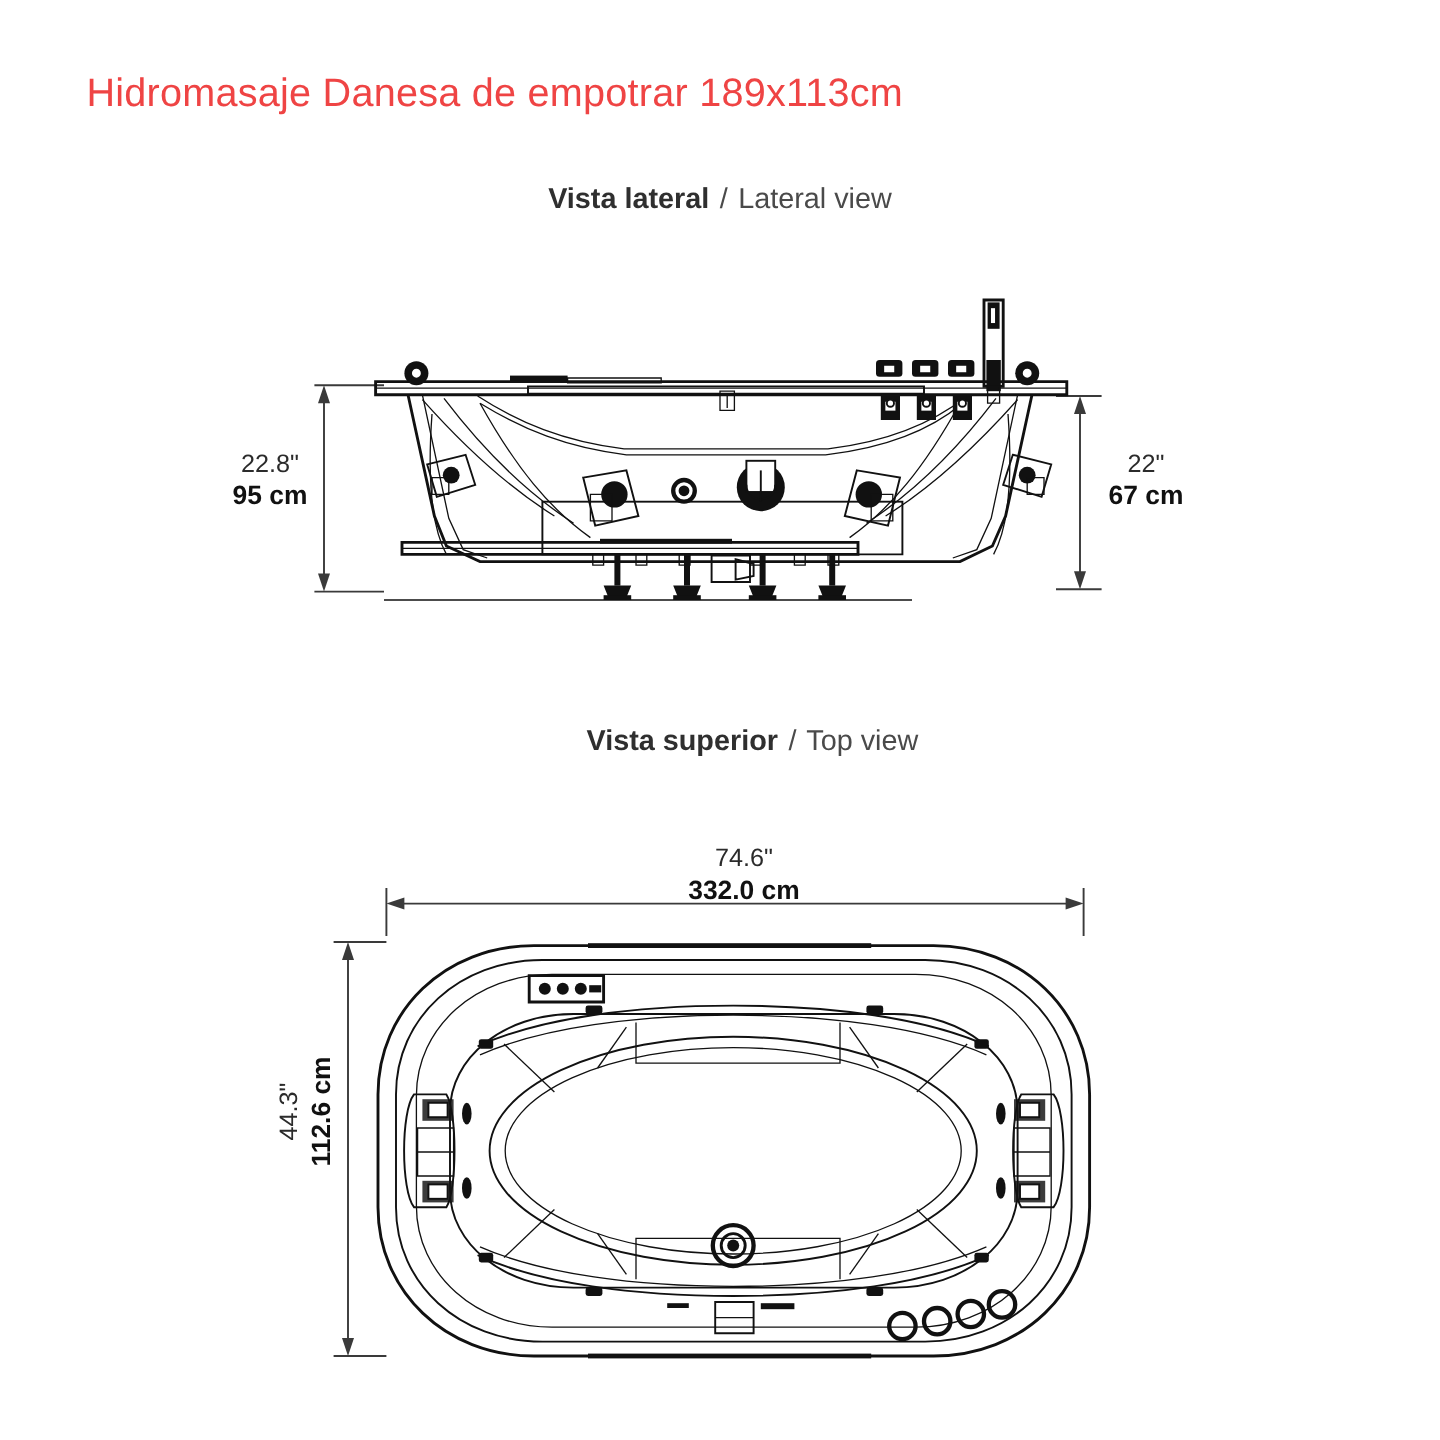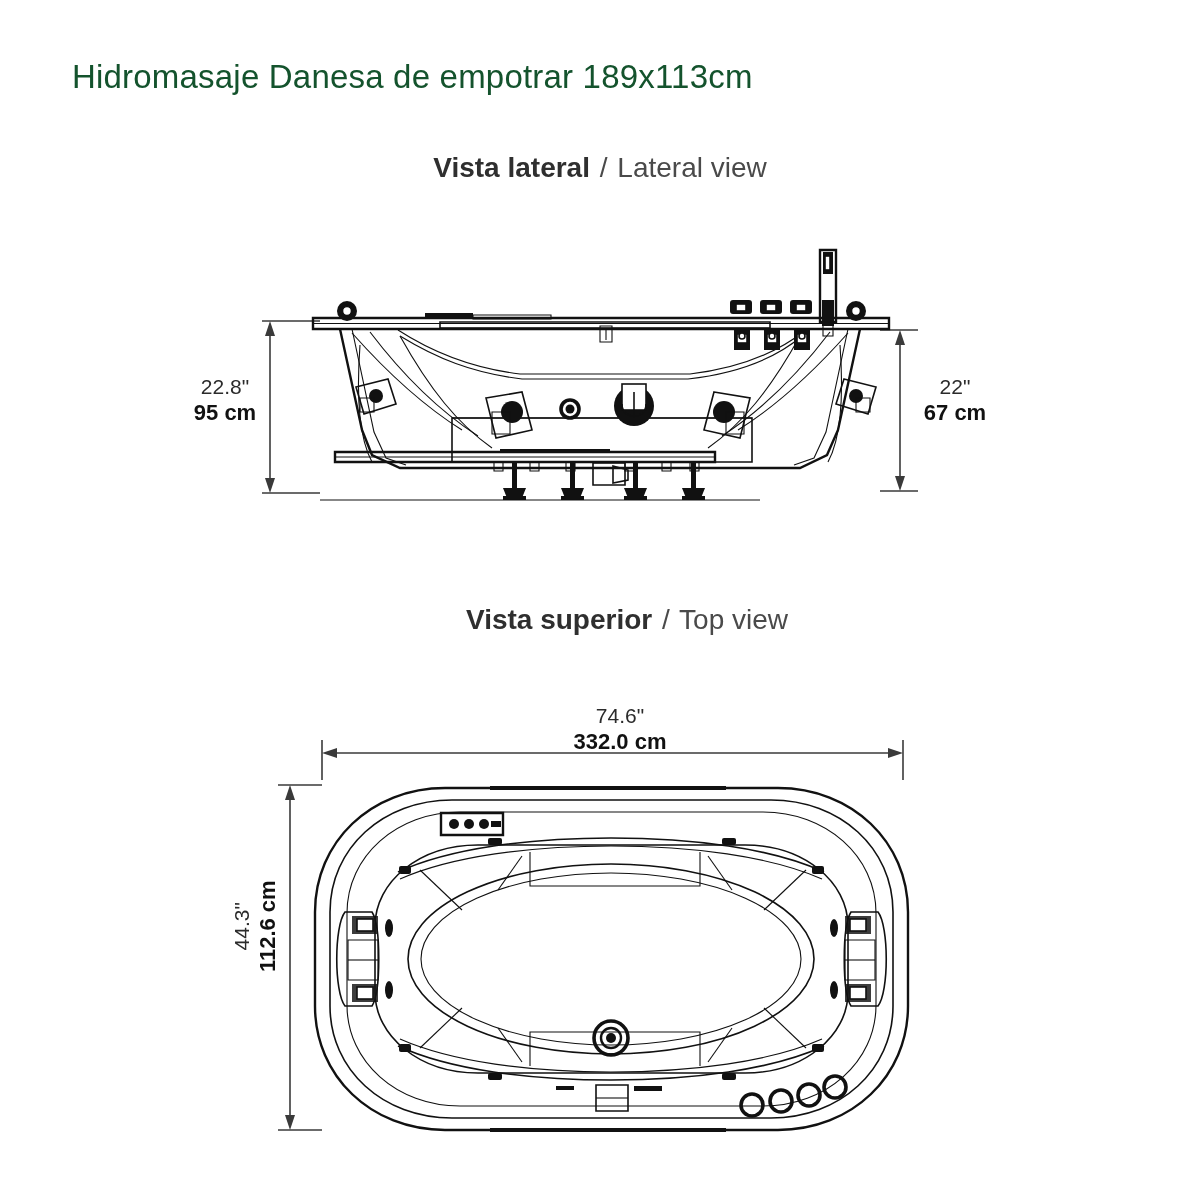--- a/index.html
+++ b/index.html
@@ -22,29 +22,29 @@
     width: 1200px;
     height: 1200px;
   }
   .page-title {
     position: absolute;
     left: 72px;
     top: 58px;
     font-size: 33px;
     font-weight: 400;
     letter-spacing: 0.2px;
-    color: #14532d;
+    color: #ef4444;
     white-space: nowrap;
   }
   .section-heading {
     position: absolute;
     width: 1200px;
     left: 0;
     text-align: center;
-    font-size: 28px;
+    font-size: 24px;
     white-space: nowrap;
     color: #3a3a3a;
   }
   .section-heading .es {
     font-weight: 700;
     color: #2f2f2f;
   }
   .section-heading .sep {
     font-weight: 400;
     color: #4a4a4a;

